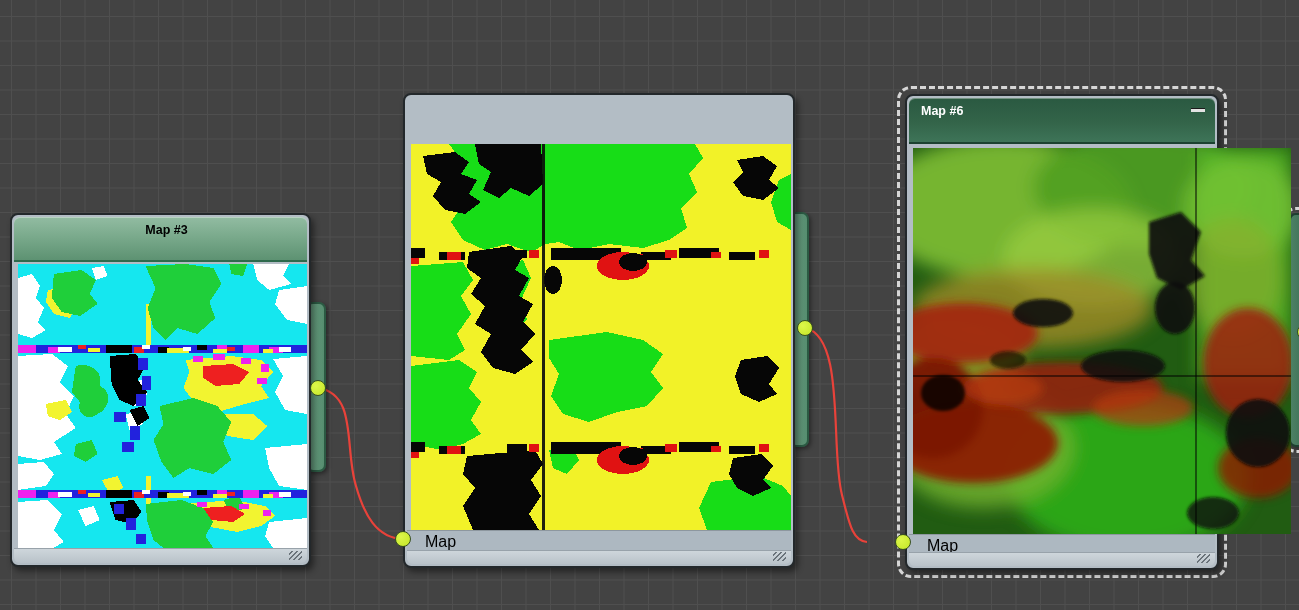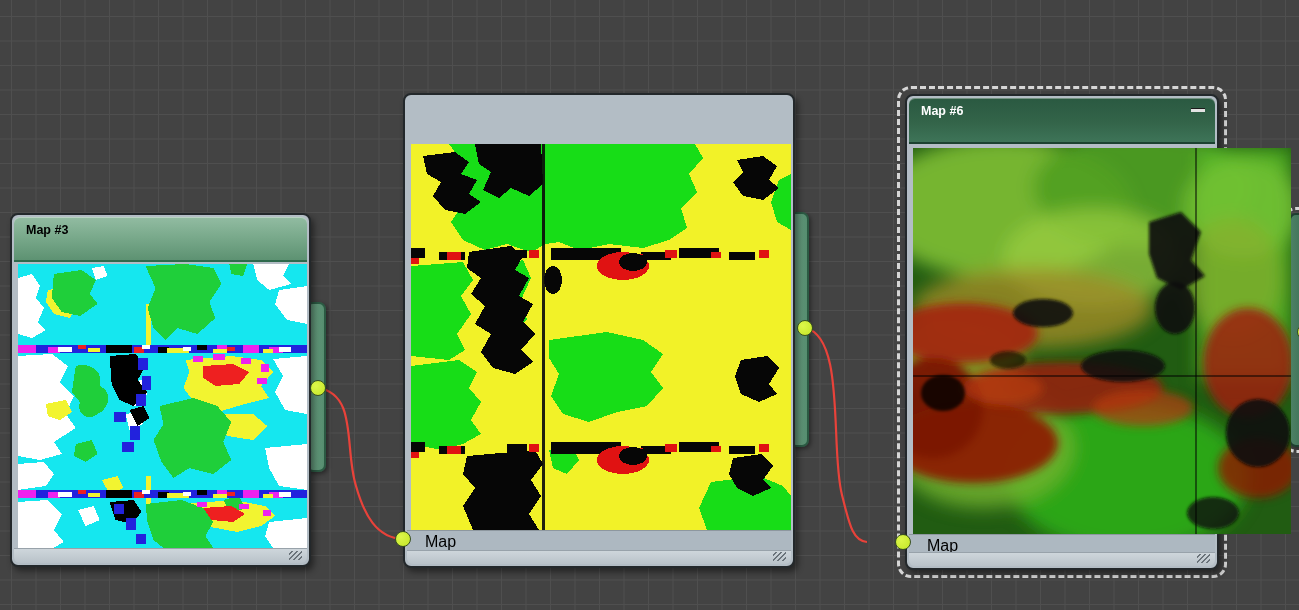--- a/index.html
+++ b/index.html
@@ -71,21 +71,21 @@
 
 <svg class="wirelayer">
   <path d="M 318 388 C 358 394, 344 448, 356 486 C 364 514, 376 538, 403 539" fill="none" stroke="#e8423a" stroke-width="2.2"></path>
   <path d="M 805 328 C 846 336, 830 450, 842 495 C 849 522, 852 541, 867 542" fill="none" stroke="#e8423a" stroke-width="2.2"></path>
   <path d="M 1268 332 C 1280 334, 1290 338, 1299 342" fill="none" stroke="#e8423a" stroke-width="2.2"></path>
 </svg>
 
 <div class="node" style="left:10px;top:213px;width:301px;height:354px;">
   <div class="out-tab" style="left:296px;top:89px;height:170px;"></div>
   <div class="card">
-    <div class="hdr" style="height:45px;">
+    <div class="hdr" style="height:45px;text-align:center;">
       <div class="hline">Map #3</div>
     </div>
     <div class="preview" style="left:6px;top:49px;width:289px;height:287px;">
       <svg viewBox="0 0 290 287" preserveAspectRatio="none" shape-rendering="crispEdges">
         <defs>
           <g id="p1seam">
             <rect x="0" y="0" width="290" height="8" fill="#2222dd"></rect>
             <rect x="0" y="0" width="18" height="8" fill="#ee22ee"></rect>
               <rect x="30" y="2" width="12" height="6" fill="#ee22ee"></rect>
             <rect x="226" y="0" width="16" height="8" fill="#ee22ee"></rect>

